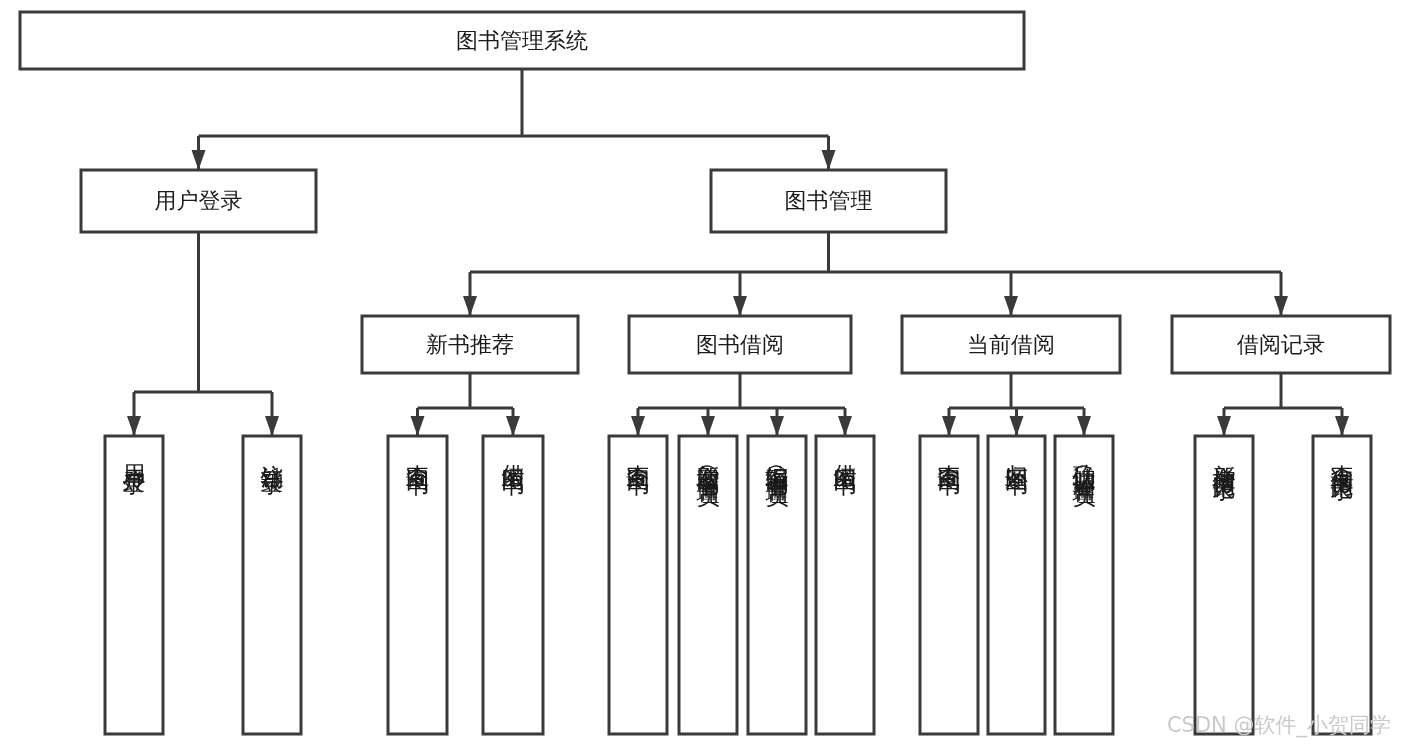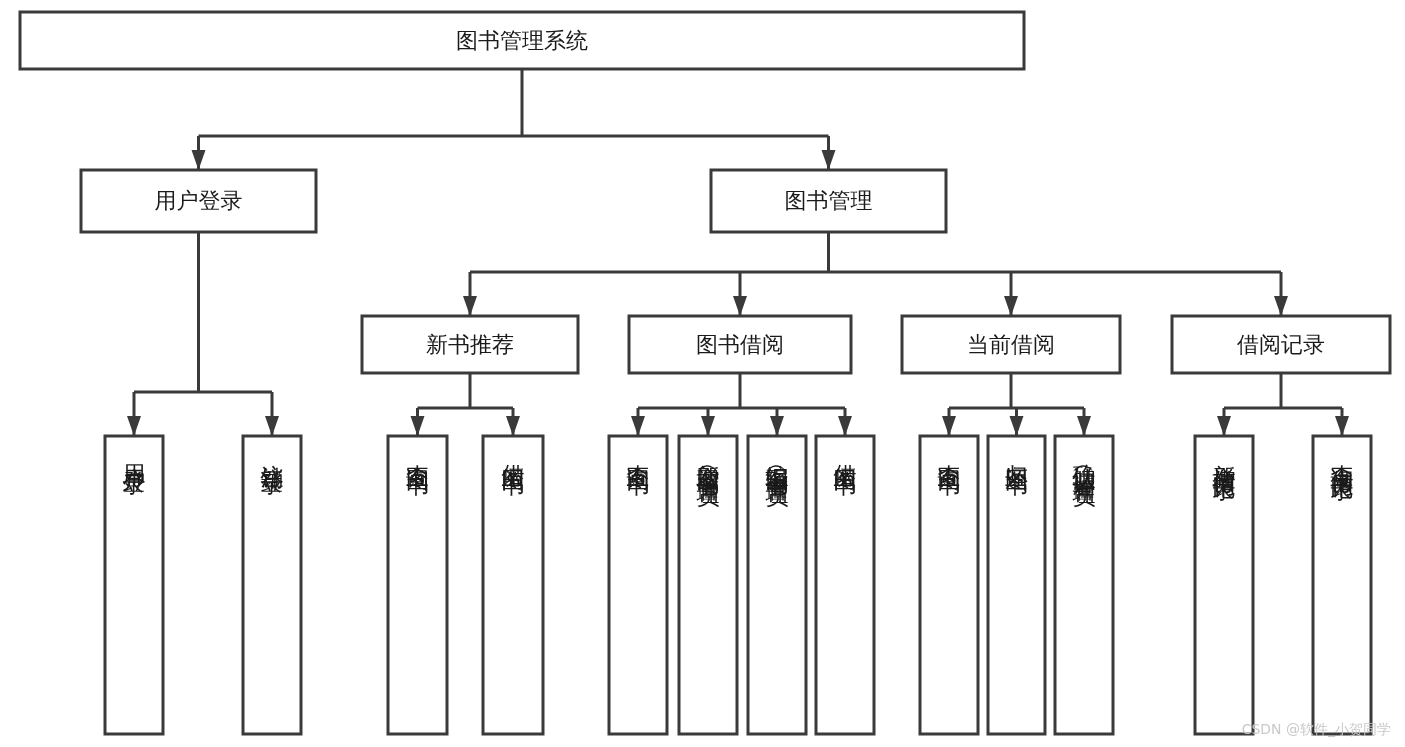--- a/index.html
+++ b/index.html
@@ -63,21 +63,21 @@
     line-height: 1;
     letter-spacing: 3px;
     color: #1a1a1a;
     white-space: nowrap;
   }
   .watermark {
     position: absolute;
     right: 14px;
     bottom: 8px;
     font-family: "DejaVu Sans", "Liberation Sans", sans-serif;
-    font-size: 14px;
+    font-size: 21px;
     color: #c9c9c9;
     white-space: nowrap;
     pointer-events: none;
   }
 </style>
 </head>
 <body>
 
 <div id="diagram-root">
   <svg class="canvas" viewBox="0 0 1405 747">

